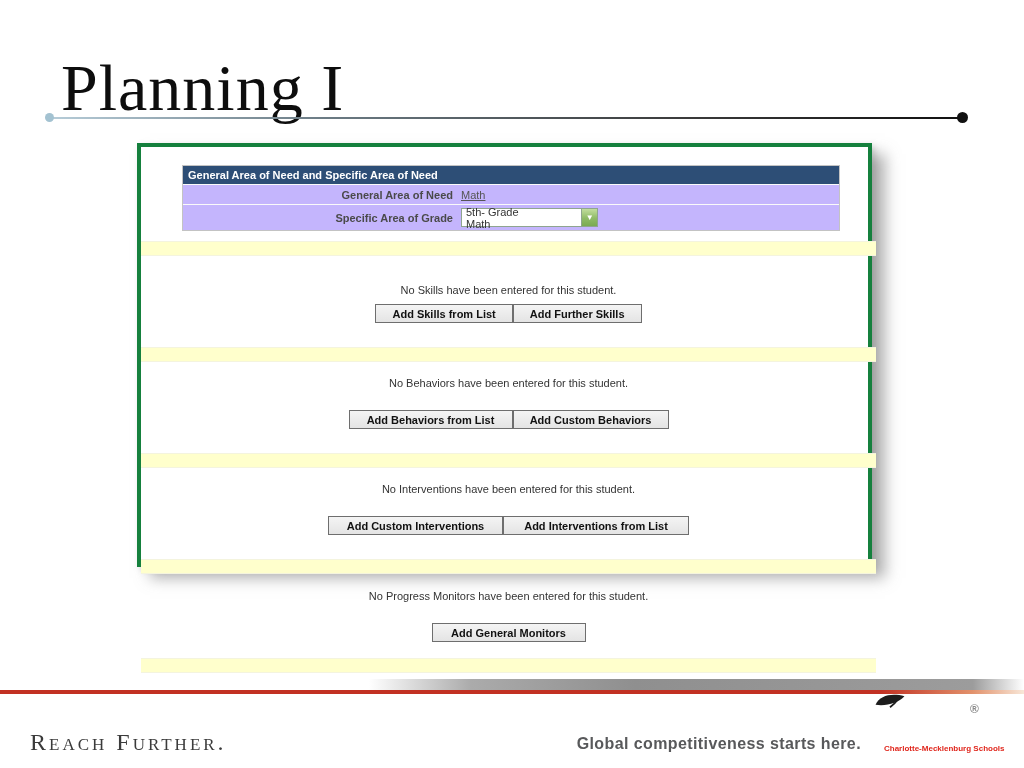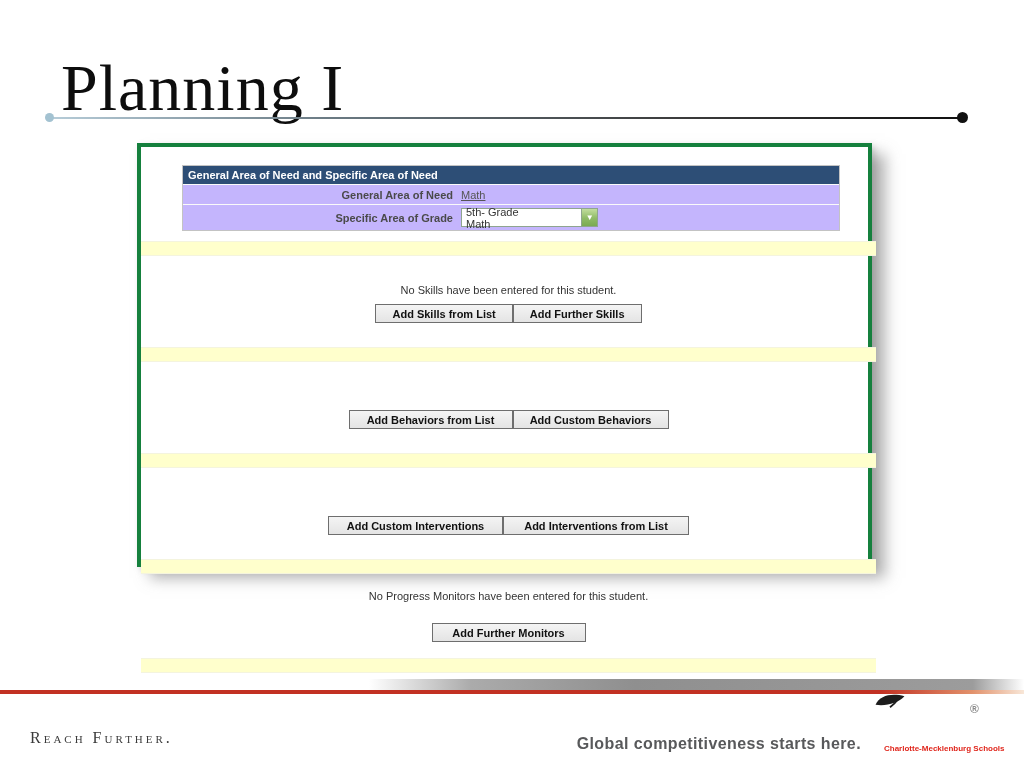--- a/index.html
+++ b/index.html
@@ -105,21 +105,21 @@
   }
   .red-line {
     position: absolute; left: 0; top: 690px; width: 1024px; height: 4px;
     background: linear-gradient(to right,
       #c23123 0%, #c23123 86%, #e2926c 95%, #f8e7d8 100%);
   }
   .reach-further {
     position: absolute; left: 30px; top: 729px;
     font-family: "Liberation Serif", serif;
     font-variant: small-caps; letter-spacing: 3px;
-    font-size: 16px; color: #3b3b3b;
+    font-size: 24px; color: #3b3b3b;
   }
   .tagline {
     position: absolute; right: 163px; top: 735px;
     font-size: 16px; font-weight: bold; color: #58595b; letter-spacing: 0.4px;
   }
   .cms-logo {
     position: absolute; left: 866px; top: 693px; width: 120px; height: 62px;
   }
   .cms-leaf {
     position: absolute; left: 6px; top: -1px; width: 36px; height: 17px;
@@ -168,33 +168,35 @@
   <div class="yellow-band" style="top:306px"></div>
   <div class="yellow-band" style="top:412px"></div>
   <div class="yellow-band" style="top:511px"></div>
 
   <div class="section-message" style="top:137px">No Skills have been entered for this student.</div>
   <div class="button-row" style="top:157px">
     <button class="ui-button" style="min-width:132px">Add Skills from List</button>
     <button class="ui-button" style="min-width:124px">Add Further Skills</button>
   </div>
 
+  <div class="section-message" style="top:230px">No Behaviors have been entered for this student.</div>
   <div class="button-row" style="top:263px">
     <button class="ui-button" style="min-width:164px">Add Behaviors from List</button>
     <button class="ui-button" style="min-width:156px">Add Custom Behaviors</button>
   </div>
 
+  <div class="section-message" style="top:336px">No Interventions have been entered for this student.</div>
   <div class="button-row" style="top:369px">
     <button class="ui-button" style="min-width:175px">Add Custom Interventions</button>
     <button class="ui-button" style="min-width:186px">Add Interventions from List</button>
   </div>
 
   <div class="section-message" style="top:443px">No Progress Monitors have been entered for this student.</div>
   <div class="button-row" style="top:476px">
-    <button class="ui-button" style="min-width:154px">Add Further Monitors</button>
+    <button class="ui-button" style="min-width:154px">Add General Monitors</button>
   </div>
 
 </div>
 
 <div class="gray-band"></div>
 <div class="red-line"></div>
 <div class="reach-further">Reach Further.</div>
 <div class="tagline">Global competitiveness starts here.</div>
 
 <div class="cms-logo">

